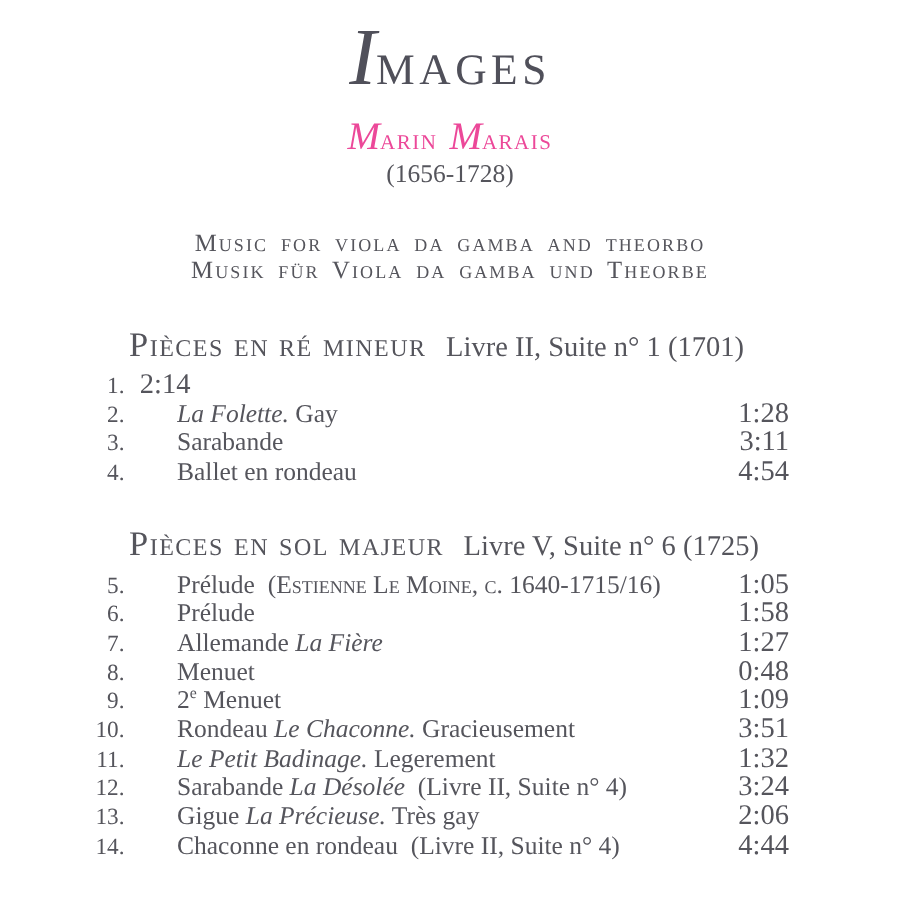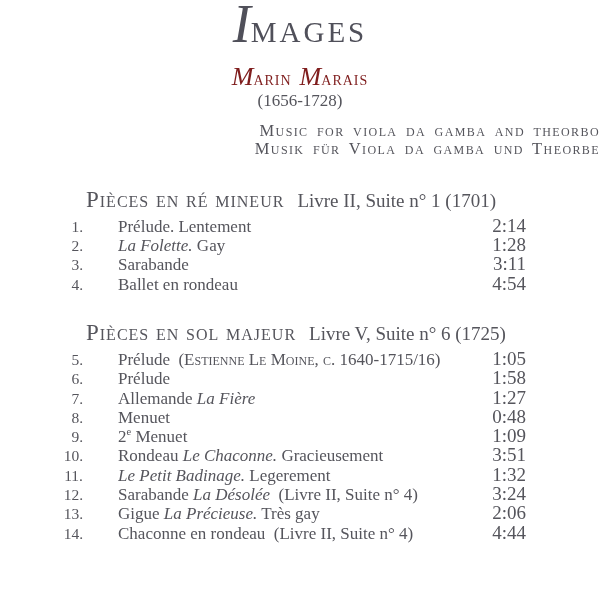--- a/index.html
+++ b/index.html
@@ -6,36 +6,36 @@
   body {
     width:600px; height:600px;
     background:#ffffff;
     font-family:"Liberation Serif","DejaVu Serif",serif;
     color:#55555c;
     overflow:hidden;
   }
   .page { width:600px; height:600px; position:relative; }
 
   
-  .header { text-align:center; }
+  .header { text-align:center; padding-top:14px; }
 
   .album-title { margin:0; font-weight:normal; line-height:48px; color:#50505a; }
   .t-initial { font-style:italic; font-size:54px; }
   .t-rest { font-variant:small-caps; font-size:42px; letter-spacing:3px; }
 
-  .artist { margin-top:10px; line-height:24px; font-size:20px; color:#7f1d1d; }
+  .artist { margin-top:10px; line-height:24px; font-size:20px; color:#ec4899; }
   .aw { display:inline-block; }
   .aw + .aw { margin-left:8px; }
   .a-initial { font-style:italic; font-size:26px; }
   .sc { font-variant:small-caps; }
   .artist .sc { letter-spacing:1px; }
 
   .dates { margin-top:2px; font-size:17px; line-height:18px; }
 
-  .subtitles { margin-top:12px;text-align:right; }
+  .subtitles { margin-top:28px; }
   .subtitle {
     font-variant:small-caps;
     font-size:16.5px; line-height:18.4px;
     letter-spacing:1.4px; word-spacing:3px;
   }
 
   
   .suite-heading {
     margin:0 0 0 86px; font-weight:normal;
     line-height:24px; white-space:nowrap;
@@ -75,21 +75,20 @@
       <div class="subtitle">Music for viola da gamba and theorbo</div>
       <div class="subtitle">Musik für Viola da gamba und Theorbe</div>
     </div>
   </div>
 
   <section class="suite suite-1">
     <h2 class="suite-heading"><span class="sc-head">Pièces en ré mineur</span><span class="head-detail">Livre II, Suite n° 1 (1701)</span></h2>
     <div class="tracks">
         <div class="track">
           <span class="num">1.</span>
-          <span class="ttl"><span>Prélude. Lentement</span></span>
           <span class="dur">2:14</span>
         </div>
         <div class="track">
           <span class="num">2.</span>
           <span class="ttl"><span class="it">La Folette.</span><span> Gay</span></span>
           <span class="dur">1:28</span>
         </div>
         <div class="track">
           <span class="num">3.</span>
           <span class="ttl"><span>Sarabande</span></span>

